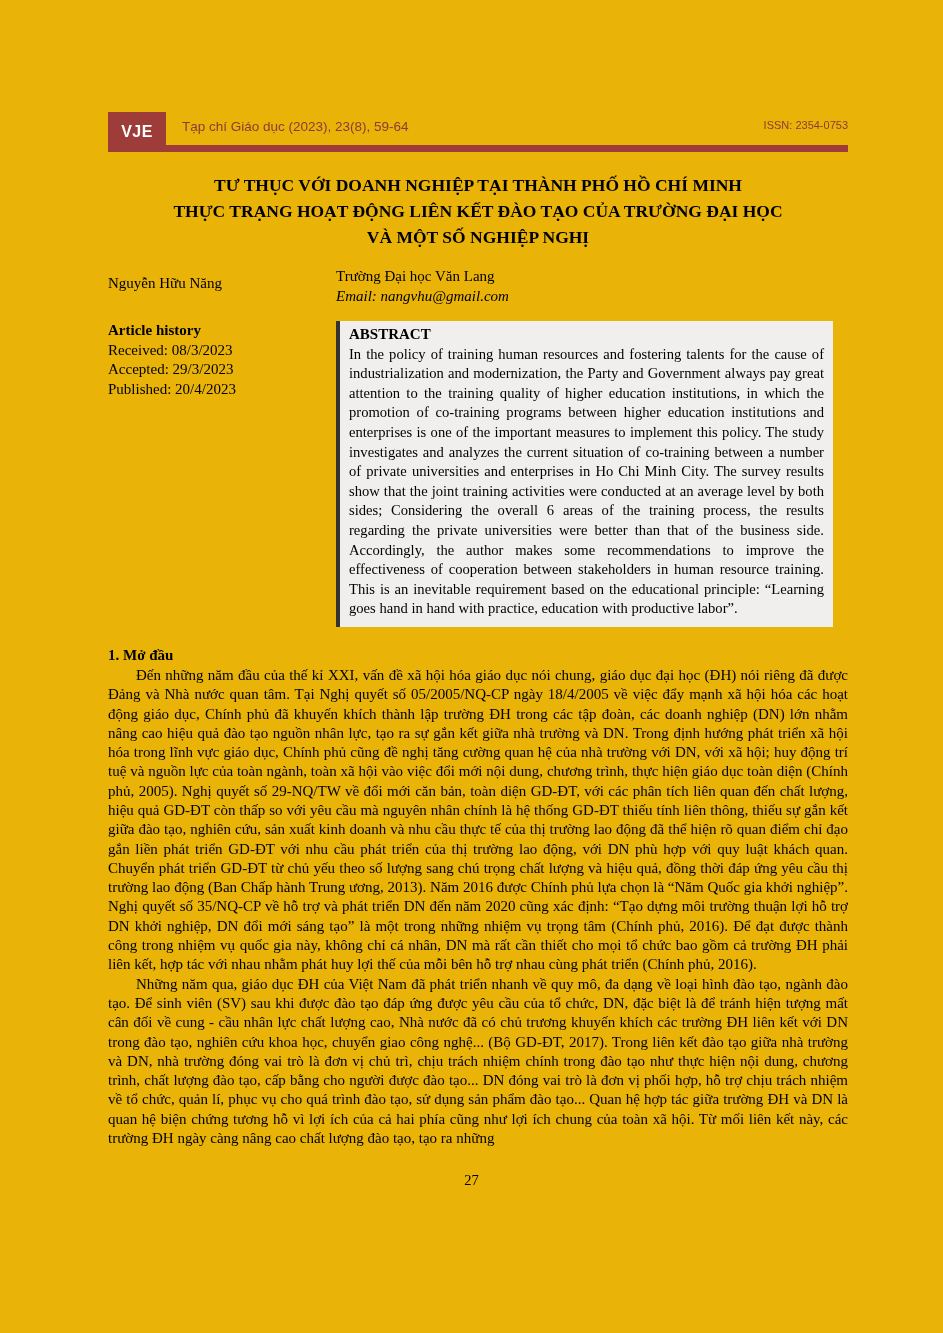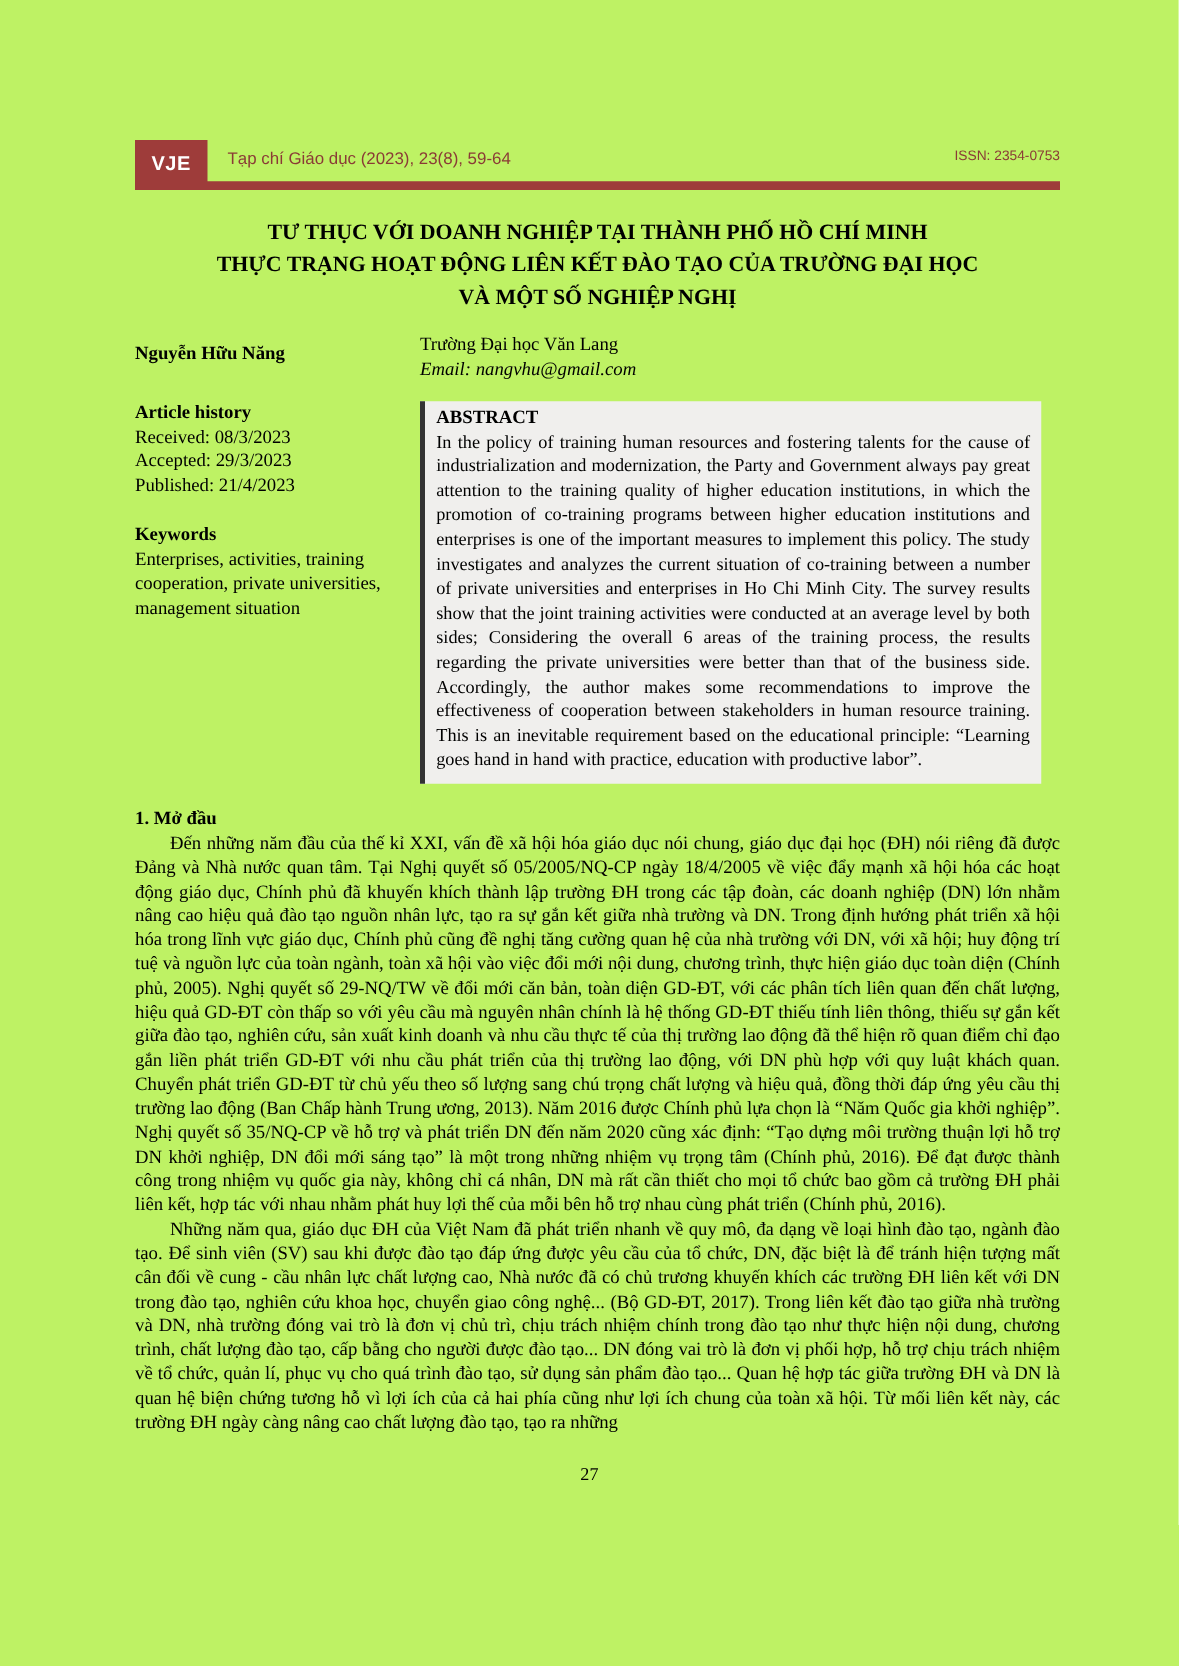--- a/index.html
+++ b/index.html
@@ -1,20 +1,20 @@
 <!DOCTYPE html>
 <html><head>
 <meta charset="utf-8">
 <style>
   * { margin:0; padding:0; box-sizing:border-box; }
   html,body { background:#ffffff; }
   .page {
     position:relative;
     width:943px; height:1333px;
-    background:#bef264;
+    background:#eab308;
     font-family:"Liberation Serif","DejaVu Serif",serif;
     color:#000;
     overflow:hidden;
   }
   .content { position:absolute; left:108px; top:112px; width:740px; }
 
   
   .header { position:relative; height:40px; }
   .header-rule { position:absolute; left:0; right:0; top:33px; height:7px; background:#9e3c3a; }
   .logo {
@@ -37,21 +37,21 @@
   }
 
   
   .title {
     margin-top:20px; text-align:center;
     font-weight:bold; font-size:17.5px; line-height:26px; color:#000;
   }
 
   
   .author-row { margin-top:16px; display:flex; }
-  .author-name { width:228px; font-weight:bold; font-size:15px; padding-top:9px; }
+  .author-name { width:228px; font-weight:normal; font-size:15px; padding-top:9px; }
   .author-contact { font-size:15px; line-height:20px; }
   .author-email { font-style:italic; }
 
   
   .info-row { margin-top:15px; display:flex; align-items:flex-start; }
   .left-col { width:228px; padding-right:24px; font-size:15px; line-height:19.5px; }
   .left-heading { font-weight:bold; }
   .keywords-block { margin-top:20px; }
   .abstract-box {
     width:497px;
@@ -102,25 +102,21 @@
         <div class="author-email">Email: nangvhu@gmail.com</div>
       </div>
     </div>
 
     <div class="info-row">
       <div class="left-col">
         <div>
           <div class="left-heading">Article history</div>
           <div>Received: 08/3/2023</div>
           <div>Accepted: 29/3/2023</div>
-          <div>Published: 21/4/2023</div>
-        </div>
-        <div class="keywords-block">
-          <div class="left-heading">Keywords</div>
-          <div>Enterprises, activities, training cooperation, private universities, management situation</div>
+          <div>Published: 20/4/2023</div>
         </div>
       </div>
       <div class="abstract-box">
         <div class="abstract-heading">ABSTRACT</div>
         <div>In the policy of training human resources and fostering talents for the cause of industrialization and modernization, the Party and Government always pay great attention to the training quality of higher education institutions, in which the promotion of co-training programs between higher education institutions and enterprises is one of the important measures to implement this policy. The study investigates and analyzes the current situation of co-training between a number of private universities and enterprises in Ho Chi Minh City. The survey results show that the joint training activities were conducted at an average level by both sides; Considering the overall 6 areas of the training process, the results regarding the private universities were better than that of the business side. Accordingly, the author makes some recommendations to improve the effectiveness of cooperation between stakeholders in human resource training. This is an inevitable requirement based on the educational principle: “Learning goes hand in hand with practice, education with productive labor”.</div>
       </div>
     </div>
 
     <div class="body-section">
       <div class="section-heading">1. Mở đầu</div>

